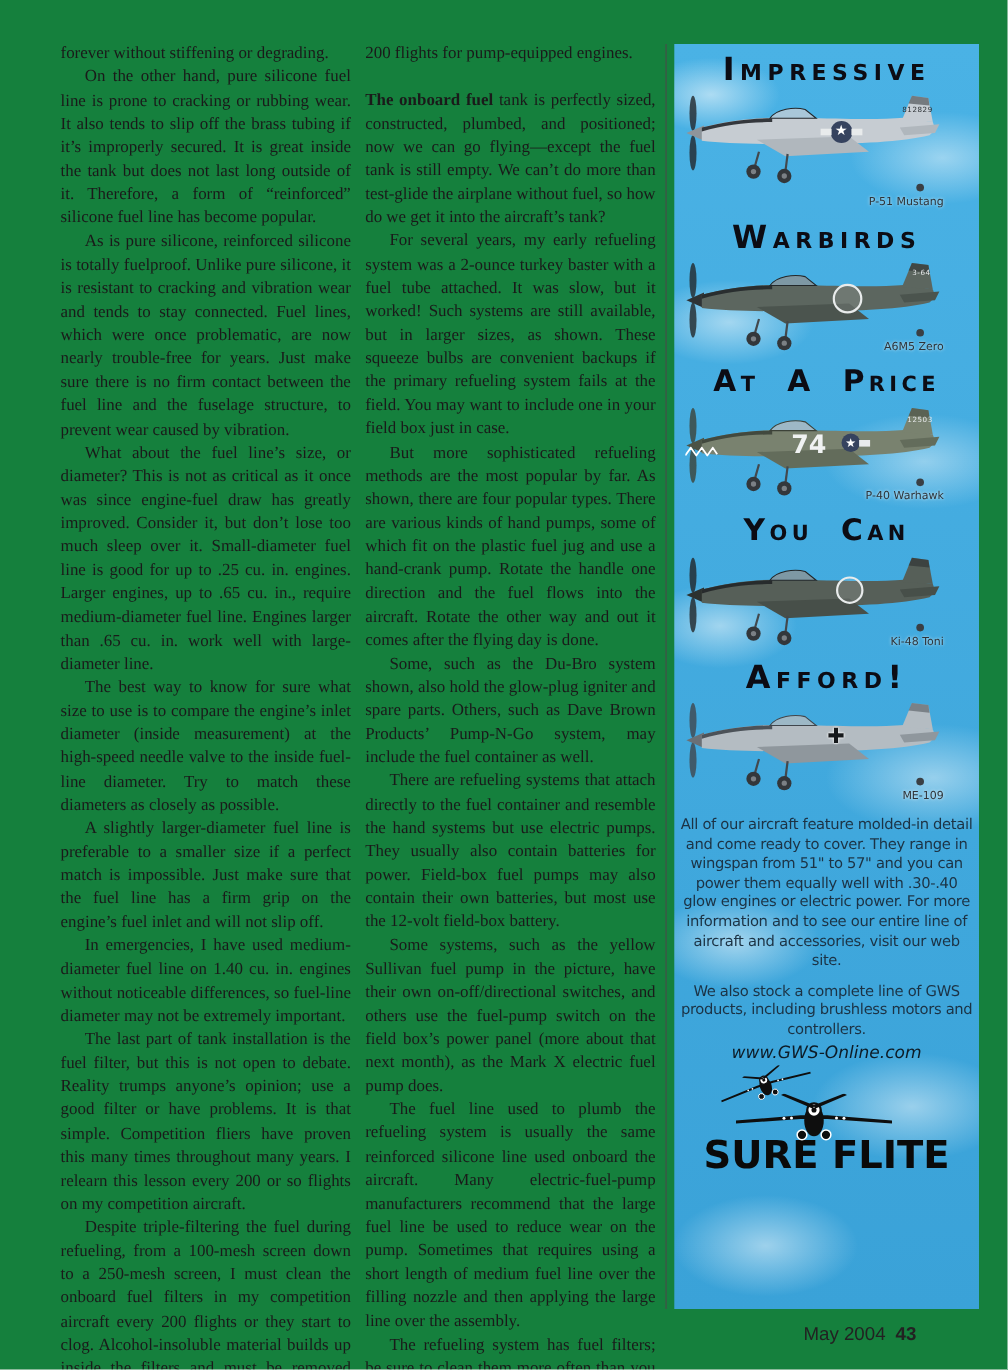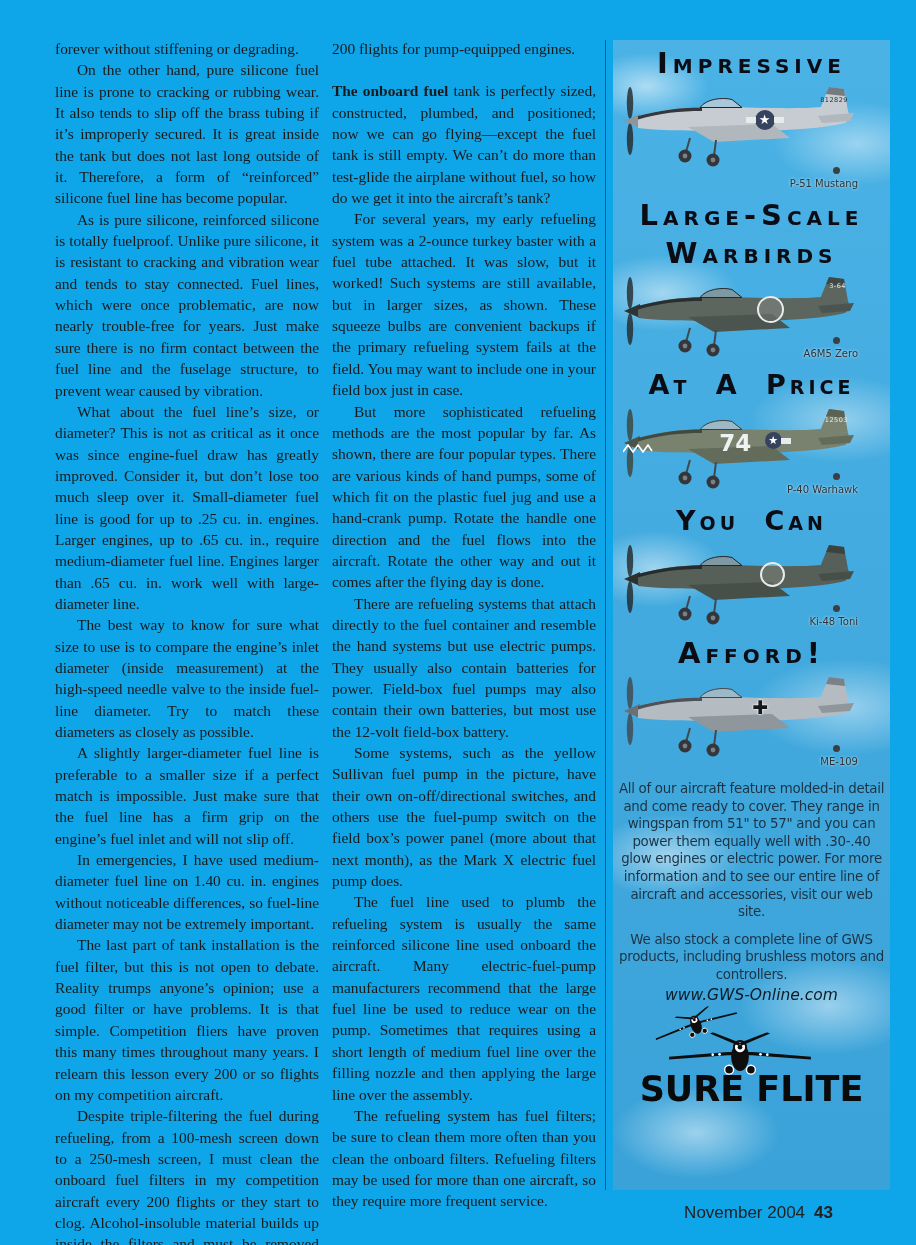--- a/index.html
+++ b/index.html
@@ -1,16 +1,16 @@
 <!DOCTYPE html>
 <html><head>
 <meta charset="utf-8">
 <style>
   html,body{margin:0;padding:0;background:#e8e8e8;}
-  #page{position:relative;width:916px;height:1245px;background:#0ea5e9;margin:0 auto;
+  #page{position:relative;width:916px;height:1245px;background:#15803d;margin:0 auto;
         font-family:"Liberation Serif", serif;color:#1a1a1a;overflow:hidden;}
 
   
   .col{position:absolute;top:38px;width:264px;font-size:15.4px;line-height:21.35px;text-align:justify;}
   #col1{left:55px;}
   #col2{left:332px;}
   .para{margin:0;text-indent:22px;}
   .para.noindent{text-indent:0;}
   .spacer{height:21px;}
   .lead{font-weight:bold;}
@@ -132,20 +132,21 @@
     <p class="para">Despite triple-filtering the fuel during refueling, from a 100-mesh screen down to a 250-mesh screen, I must clean the onboard fuel filters in my competition aircraft every 200 flights or they start to clog. Alcohol-insoluble material builds up inside the filters and must be removed using paint thinner. If the filters didn’t catch this material, it would eventually clog small carburetor sections or fuel-pump parts. Nothing but grief comes of this.</p>
 
   </div>
 
   <div class="col" id="col2">
     <p class="para noindent">200 flights for pump-equipped engines.</p>
     <div class="spacer"></div>
     <p class="para noindent"><span class="lead">The onboard fuel</span><span> tank is perfectly sized, constructed, plumbed, and positioned; now we can go flying—except the fuel tank is still empty. We can’t do more than test-glide the airplane without fuel, so how do we get it into the aircraft’s tank?</span></p>
     <p class="para">For several years, my early refueling system was a 2-ounce turkey baster with a fuel tube attached. It was slow, but it worked! Such systems are still available, but in larger sizes, as shown. These squeeze bulbs are convenient backups if the primary refueling system fails at the field. You may want to include one in your field box just in case.</p>
     <p class="para">But more sophisticated refueling methods are the most popular by far. As shown, there are four popular types. There are various kinds of hand pumps, some of which fit on the plastic fuel jug and use a hand-crank pump. Rotate the handle one direction and the fuel flows into the aircraft. Rotate the other way and out it comes after the flying day is done.</p>
+    <p class="para">Some, such as the Du-Bro system shown, also hold the glow-plug igniter and spare parts. Others, such as Dave Brown Products’ Pump-N-Go system, may include the fuel container as well.</p>
     <p class="para">There are refueling systems that attach directly to the fuel container and resemble the hand systems but use electric pumps. They usually also contain batteries for power. Field-box fuel pumps may also contain their own batteries, but most use the 12-volt field-box battery.</p>
     <p class="para">Some systems, such as the yellow Sullivan fuel pump in the picture, have their own on-off/directional switches, and others use the fuel-pump switch on the field box’s power panel (more about that next month), as the Mark X electric fuel pump does.</p>
     <p class="para">The fuel line used to plumb the refueling system is usually the same reinforced silicone line used onboard the aircraft. Many electric-fuel-pump manufacturers recommend that the large fuel line be used to reduce wear on the pump. Sometimes that requires using a short length of medium fuel line over the filling nozzle and then applying the large line over the assembly.</p>
     <p class="para">The refueling system has fuel filters; be sure to clean them more often than you clean the onboard filters. Refueling filters may be used for more than one aircraft, so they require more frequent service.</p>
 
   </div>
 
   <div id="ad">
     <div id="ad-rule"></div>
     <div id="ad-inner">
@@ -155,21 +156,20 @@
       <div class="plane-block" style="height:112px">
         <svg class="plane p51" viewBox="0 0 240 92">
             <use href="#fighter"></use>
           </svg>
         <span class="mark tailcode" style="right:18px;top:16px">812829</span>
         <span class="mark roundel-us" style="left:56%;top:30px"><span class="bar l"></span><span>★</span><span class="bar r"></span></span>
         <span class="reg-dot"></span>
         <span class="caption">P-51 Mustang</span>
       </div>
 
-      <div class="headline">Large-Scale</div>
 
 
       <div class="headline">Warbirds</div>
 
       <div class="plane-block" style="height:92px">
         <svg class="plane zero" viewBox="0 0 240 92">
             <use href="#fighter"></use>
           </svg>
         <span class="mark tailcode light" style="right:20px;top:12px">3-64</span>
         <span class="mark hinomaru" style="left:57%;top:26px"></span>
@@ -229,16 +229,16 @@
             </svg>
         </div>
         <div class="sf-name">SURE FLITE</div>
 
       </div>
 
     </div>
   </div>
 
   <div id="footer">
-    <span>November 2004</span><span class="pageno">43</span>
+    <span>May 2004</span><span class="pageno">43</span>
   </div>
 
 </div>
 
 </body></html>

